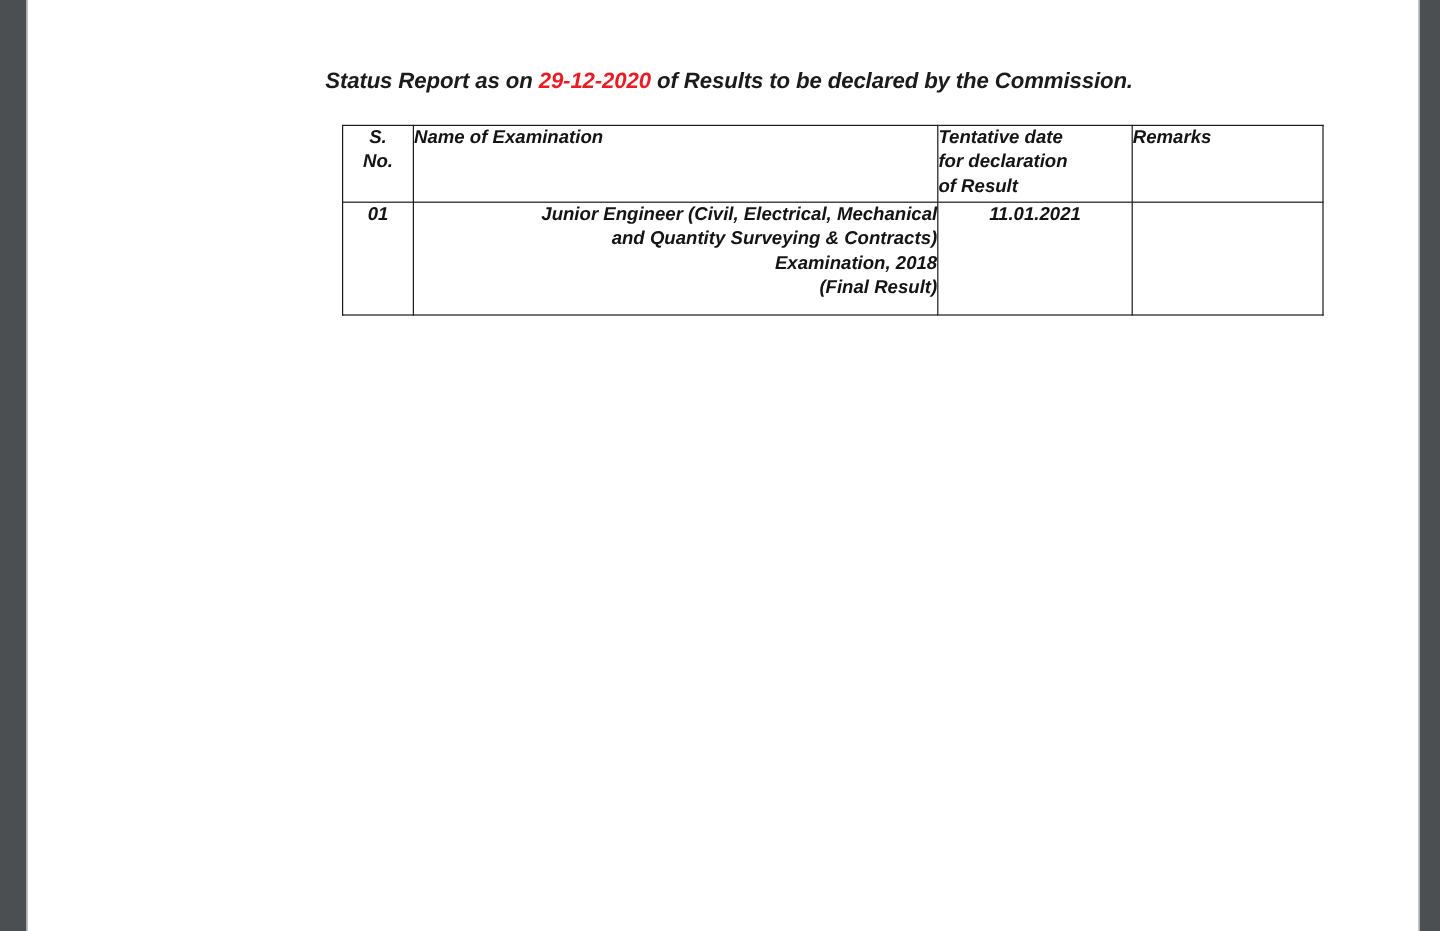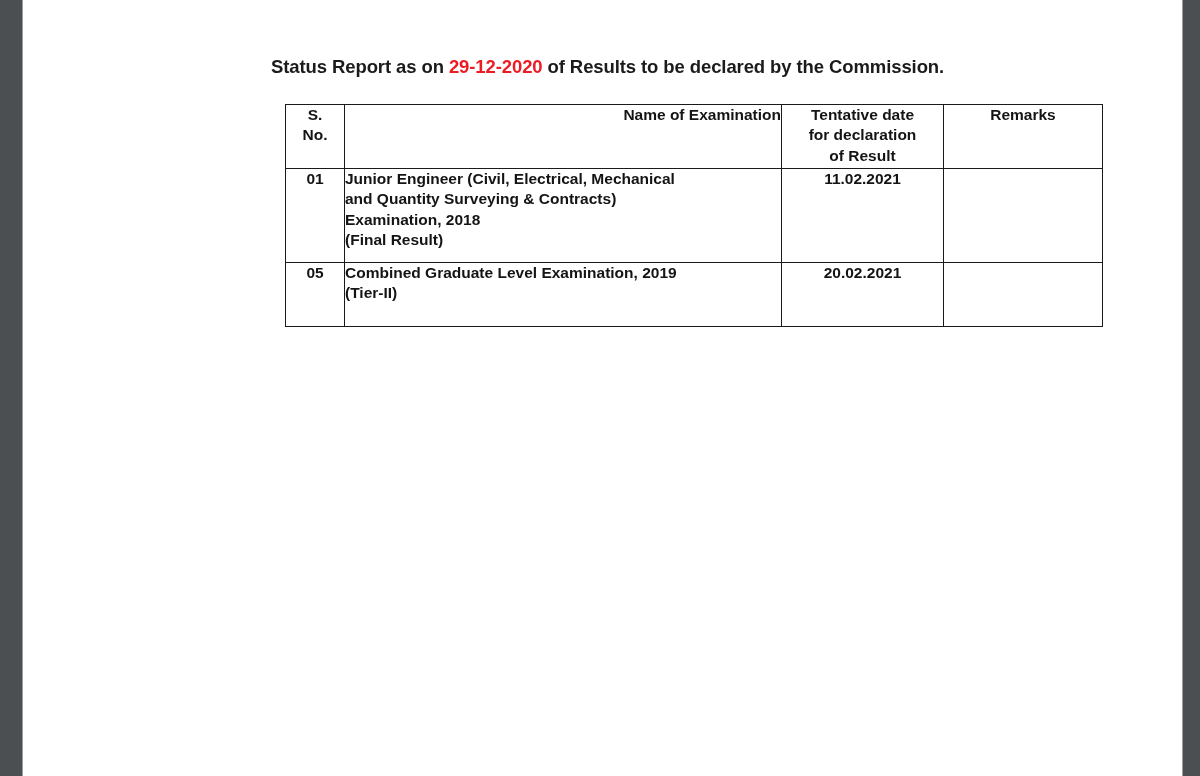--- a/index.html
+++ b/index.html
@@ -14,20 +14,21 @@
     font-family: "Liberation Sans", sans-serif;
     overflow: hidden;
   }
 
   
   #viewer {
     position: relative;
     width: 1200px;
     height: 776px;
     background: #737373;
+    font-style: italic;
   }
   .gutter {
     position: absolute;
     top: 0;
     height: 776px;
     background: #4b4f52;
   }
   .gutter.left  { left: 0;  width: 22px; }
   .gutter.right { left: 1183px; width: 17px; }
 
@@ -84,40 +85,40 @@
   col.c-name    { width: 437px; }
   col.c-date    { width: 162px; }
   col.c-remarks { width: 159px; }
 
   
   .th-sno {
     text-align: center;
     padding: 7px 2px 0 2px;
   }
   .th-name {
-    text-align: right;
+    text-align: left;
     padding: 7px 4px 0 4px;
   }
   .th-date {
-    text-align: center;
+    text-align: left;
     padding: 7px 4px 0 4px;
   }
   .th-remarks {
-    text-align: center;
+    text-align: left;
     padding: 7px 4px 0 7px;
   }
   .header-row { height: 64px; }
 
   
   .cell-sno {
     text-align: center;
     padding: 7px 2px 4px 2px;
   }
   .cell-name {
-    text-align: left;
+    text-align: right;
     padding: 7px 7px 4px 7px;
   }
   .cell-date {
     text-align: center;
     padding: 7px 4px 4px 4px;
   }
   .cell-remarks {
     text-align: left;
     padding: 7px 4px 4px 7px;
   }
@@ -173,35 +174,26 @@
 
       <tbody>
         <tr class="r-01">
           <td class="cell-sno">01</td>
           <td class="cell-name">
             <span class="name-line">Junior Engineer (Civil, Electrical,  Mechanical</span>
             <span class="name-line">and Quantity Surveying &amp; Contracts)</span>
             <span class="name-line">Examination, 2018</span>
             <span class="name-line">(Final Result)</span>
           </td>
-          <td class="cell-date">11.02.2021</td>
+          <td class="cell-date">11.01.2021</td>
           <td class="cell-remarks"></td>
         </tr>
 
 
 
 
-        <tr class="r-05">
-          <td class="cell-sno">05</td>
-          <td class="cell-name">
-            <span class="name-line">Combined Graduate Level Examination, 2019</span>
-            <span class="name-line">(Tier-II)</span>
-          </td>
-          <td class="cell-date">20.02.2021</td>
-          <td class="cell-remarks"></td>
-        </tr>
 
 
       </tbody>
     </table>
 
   </div>
 </div>
 
 </body></html>

